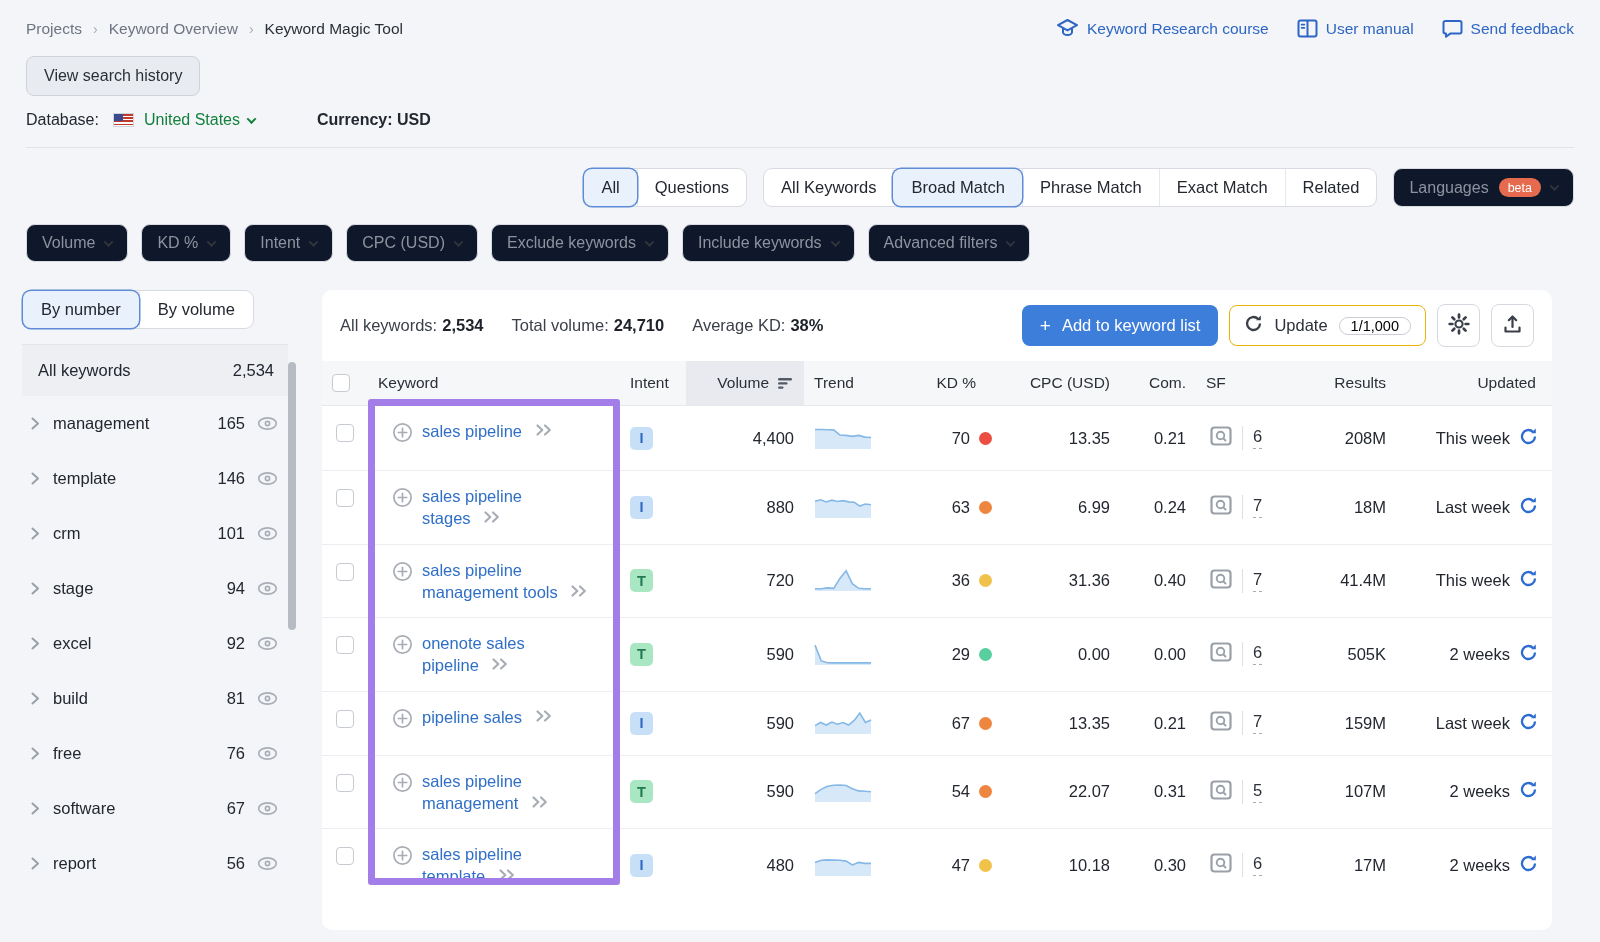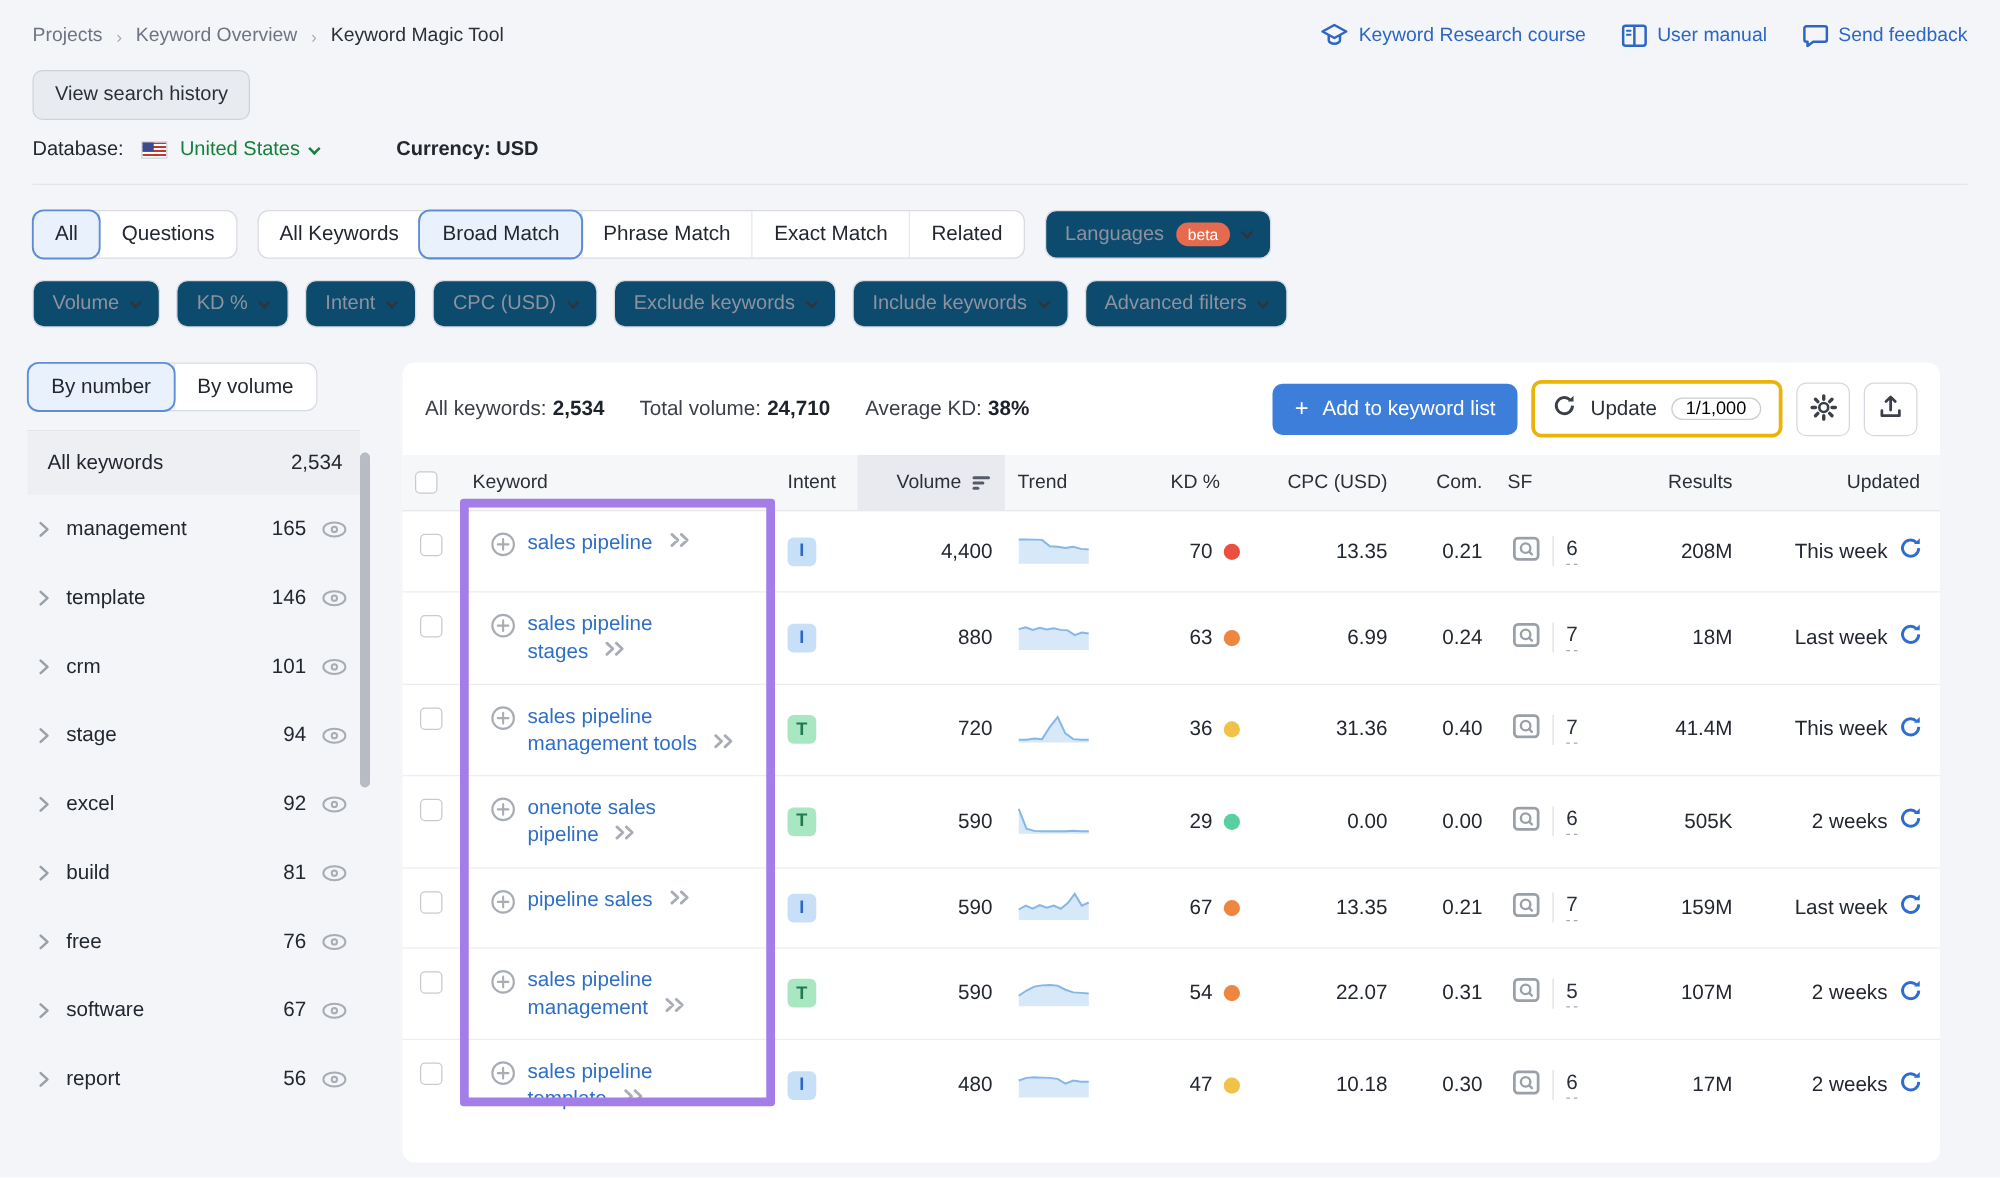--- a/index.html
+++ b/index.html
@@ -30,26 +30,26 @@
     background:repeating-linear-gradient(to bottom,#c0392b 0 1.6px,#ffffff 1.6px 3.2px); border:0.5px solid #cfd3da;}
   .us-flag::after { content:""; position:absolute; left:0; top:0; width:9px; height:7px; background:#3b4a8f; }
   .db-link { color:#15803d; display:flex; align-items:center; gap:8px; }
   .currency { margin-left:56px; color:#23272f;font-weight:bold; }
   .chev { width:7px; height:7px; border-right:2px solid currentColor; border-bottom:2px solid currentColor;
     display:inline-block; transform:rotate(45deg) translate(-1px,-1px); }
   .chev.dark { color:#2f343d; }
   .header-divider { border-bottom:1px solid #e1e4e9; margin-top:18px; }
 
   
-  .tabs-row { display:flex; gap:16px; padding:20px 26px 0 26px; align-items:center; }
+  .tabs-row { display:flex; gap:16px; padding:20px 26px 0 26px; align-items:center;justify-content:flex-end; }
   .seg-group { display:flex; background:#fff; border:1px solid #d8dbe1; border-radius:9px; }
   .seg { padding:9px 17px; font-size:16.5px; color:#23272f; border-left:1px solid #e5e8ec; position:relative; }
   .seg:first-child { border-left:none; }
   .seg.active { background:#e8f1fc; box-shadow:0 0 0 1.5px #5f8cd6; border-radius:8px; z-index:1; border-left-color:transparent; }
-  .dd-btn { display:flex; align-items:center; gap:10px; background:#0c4a6e; border:1px solid #d8dbe1;
+  .dd-btn { display:flex; align-items:center; gap:10px; background:#0f172a; border:1px solid #d8dbe1;
     border-radius:9px; padding:9px 15px; font-size:16px; color:#8d939e; }
   .beta-badge { background:#e66a4d; color:#fff; font-size:12.5px; padding:2.5px 9px; border-radius:10px; }
 
   
   .filters-row { display:flex; gap:13px; padding:17px 26px 0 26px; }
 
   
   .main { display:flex; align-items:flex-start; padding:28px 0 0 22px; }
 
   
@@ -66,21 +66,21 @@
 
   
   .table-card { background:#fff; border-radius:10px; margin-left:34px; width:1230px; position:relative; min-height:640px; }
   .toolbar { display:flex; align-items:center; padding:14px 18px;gap:27px; }
   .stats { display:flex; gap:28px; font-size:16.5px; color:#3a3f48; align-items:center; }
   .stats b { color:#1e222a; margin-left:5px; }
   .toolbar-right { margin-left:auto; display:flex; gap:11px; align-items:center; }
   .btn-primary { background:#3e7edb; color:#fff; border:none; border-radius:8px; padding:11px 18px;
     font-size:16.5px; display:flex; align-items:center; gap:11px; }
   .btn-primary .plus-glyph { font-size:19px; line-height:1; }
-  .btn-update { background:#fff; border:3px solid #eab308; border-radius:8px; padding:8px 14px;
+  .btn-update { background:#fff; border:1px solid #eab308; border-radius:8px; padding:8px 14px;
     font-size:16.5px; color:#2b3038; display:flex; align-items:center; gap:11px; }
   .pill { border:1px solid #c9cdd4; border-radius:999px; padding:0 11px; font-size:14.5px; color:#000000; }
   .icon-btn { width:43px; height:43px; background:#fff; border:1px solid #d5d8de; border-radius:8px;
     display:flex; align-items:center; justify-content:center; }
 
   .grid-row { display:grid; grid-template-columns:46px 252px 66px 118px 102px 96px 118px 76px 98px 102px 1fr; }
   .thead { background:#f6f7f9; border-bottom:1px solid #e6e8ec; font-size:15.5px; color:#2b3038; }
   .th { padding:13px 10px; display:flex; align-items:center; gap:8px; }
   .th.right { justify-content:flex-end; }
   .th-volume { background:#e8eaef; }

